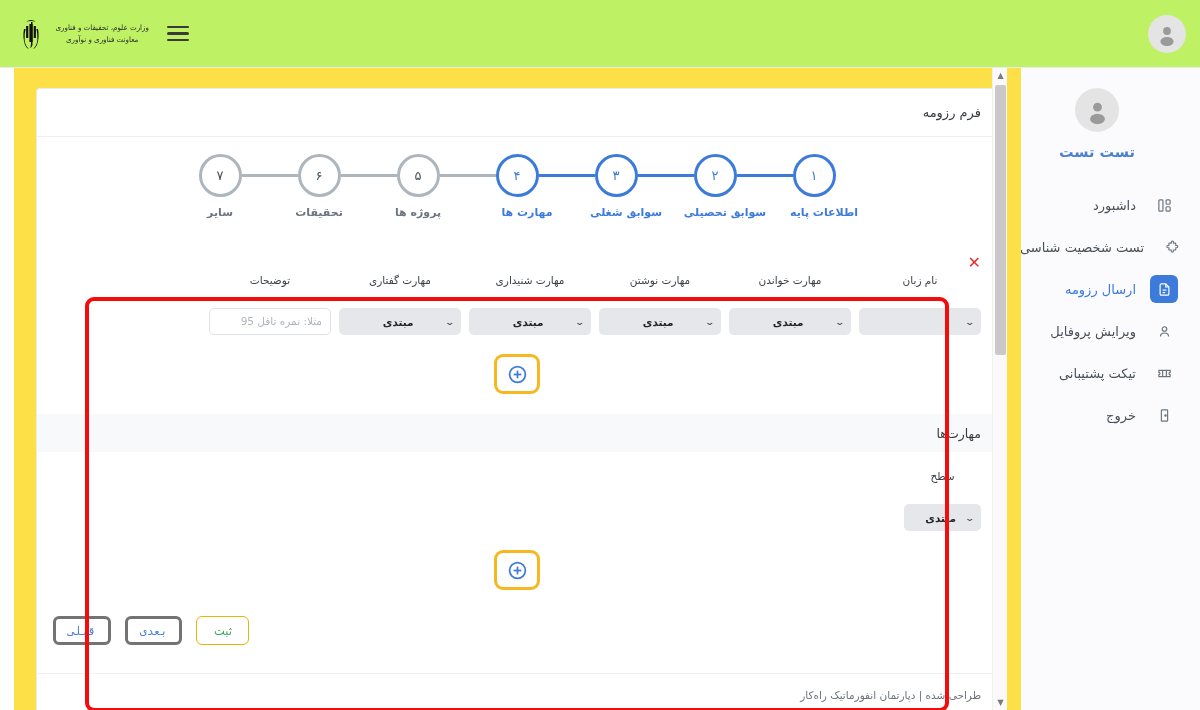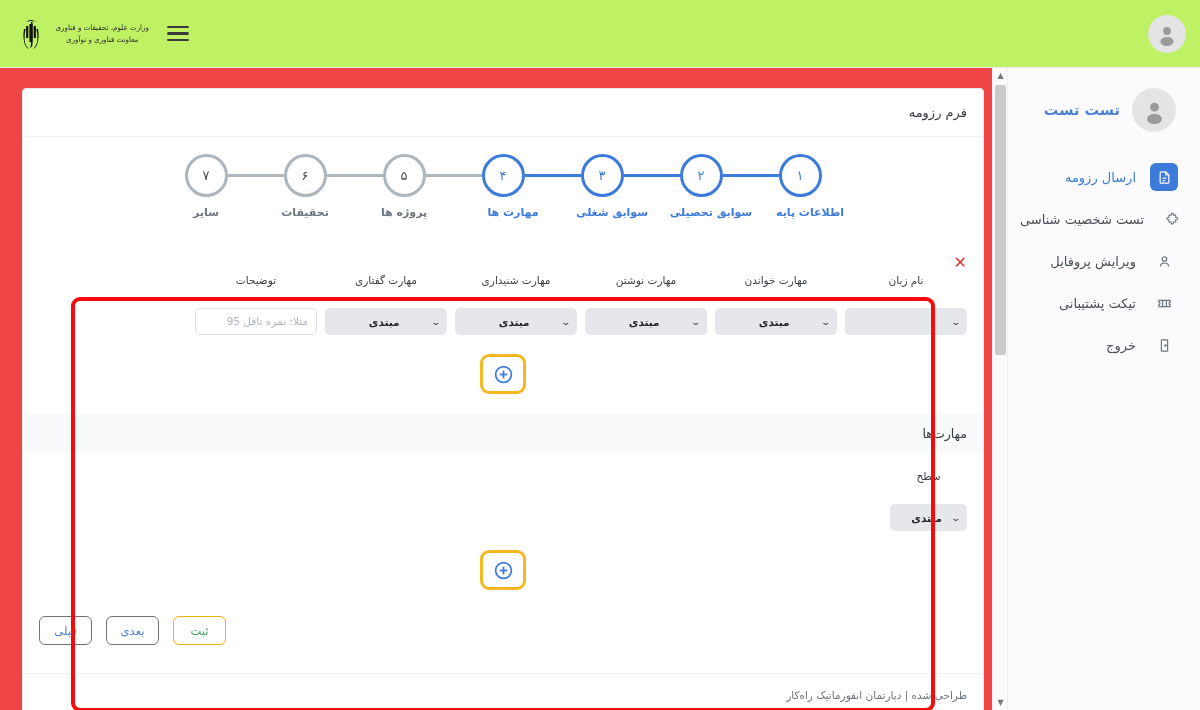--- a/index.html
+++ b/index.html
@@ -36,22 +36,22 @@
     flex-shrink: 0;
   }
   #topbar-avatar { width: 38px; height: 38px; }
 
   
   #sidebar {
     position: absolute; top: 68px; right: 0; width: 193px; height: 642px;
     background: #fbfbfd; border-left: 1px solid #eceef2;
   }
   #side-user {
-    display: flex; align-items: center; justify-content: flex-start;
-    gap: 12px; padding: 20px 24px 18px 10px;
+    display: flex; align-items: center; justify-content: center;
+    gap: 12px; padding: 20px 24px 18px 10px; flex-direction: column;
   }
   #side-avatar { width: 44px; height: 44px; }
   #side-username {
     font-size: 14.5px; color: #4a7fd4; font-weight: 600; white-space: nowrap;
   }
   .nav-list { padding-top: 6px; }
   .nav-item {
     display: flex; align-items: center; gap: 14px;
     padding: 7px 22px 7px 12px; cursor: pointer;
     flex-direction: row-reverse; justify-content: flex-start;
@@ -68,22 +68,22 @@
   }
   .nav-item.active .nav-ico { background: #3d7bdb; color: #ffffff; }
   .nav-ico svg { width: 15px; height: 15px; display: block; }
 
   
   #main {
     position: absolute; top: 68px; left: 0; width: 1007px; height: 642px;
     background: #ffffff;
   }
   #scrollarea {
-    position: absolute; top: 0; left: 0; width: 1007px; height: 642px;
-    background: #ef4444;
+    position: absolute; top: 0; left: 14px; width: 1007px; height: 642px;
+    background: #fde047;
   }
   #page {
     position: absolute; top: 20px; left: 22px; width: 962px;
     background: #ffffff; border: 1px solid #e9ecef; border-radius: 4px;
     overflow: hidden;
   }
   #form-head {
     height: 48px; display: flex; align-items: center; justify-content: flex-start;
     padding: 0 16px; border-bottom: 1px solid #edeff2; background: #ffffff;
   }
@@ -176,21 +176,21 @@
 
   #btnbar {
     display: flex; flex-direction: row-reverse; justify-content: flex-start;
     gap: 14px; padding: 6px 16px 20px;
   }
   .btn {
     min-width: 53px; height: 29px; border-radius: 6px; background: #ffffff;
     font-size: 11.5px; display: flex; align-items: center; justify-content: center;
     cursor: pointer; padding: 0 12px;
   }
-  .btn.primary { border: 1px solid #737373; color: #4a7fd4; }
+  .btn.primary { border: 3px solid #737373; color: #4a7fd4; font-family: Liberation Mono, monospace; }
   .btn.success { border: 1px solid #eab308; color: #40a060; }
 
   #footer {
     margin-top: 8px; height: 42px; background: #ffffff;
     border-top: 1px solid #edeff2;
     display: flex; align-items: center; justify-content: flex-start;
     padding: 0 16px;
   }
   #footer-text { font-size: 10.5px; color: #6c757d; }
 
@@ -252,38 +252,48 @@
       <svg viewBox="0 0 24 24" width="27" height="27">
         <circle cx="12" cy="9" r="3.9" fill="#9a9a9a"></circle>
         <ellipse cx="12" cy="19.5" rx="6.6" ry="4.6" fill="#9a9a9a"></ellipse>
       </svg>
     </div>
     <div id="side-username">تست تست</div>
   </div>
 
   <div class="nav-list">
 
+    <div class="nav-item">
+      <span class="nav-label">داشبورد</span>
+      <span class="nav-ico">
+        <svg viewBox="0 0 24 24" fill="none" stroke="currentColor" stroke-width="1.9">
+          <rect x="3" y="3" width="6.5" height="18" rx="1.5"></rect>
+          <rect x="14.5" y="3" width="6.5" height="7" rx="1.5"></rect>
+          <rect x="14.5" y="14" width="6.5" height="7" rx="1.5"></rect>
+        </svg>
+      </span>
+    </div>
+
+    <div class="nav-item">
+      <span class="nav-label">تست شخصیت شناسی</span>
+      <span class="nav-ico">
+        <svg viewBox="0 0 24 24" fill="none" stroke="currentColor" stroke-width="1.8">
+          <path d="M10 3.5a1.8 1.8 0 1 1 3.6 0V5h2.6a1 1 0 0 1 1 1v2.7h1.4a1.8 1.8 0 1 1 0 3.6H17.2V15a1 1 0 0 1-1 1h-2.7v1.5a1.8 1.8 0 1 1-3.6 0V16H7.2a1 1 0 0 1-1-1v-2.6H4.8a1.8 1.8 0 1 1 0-3.6h1.4V6a1 1 0 0 1 1-1H10z"></path>
+        </svg>
+      </span>
+    </div>
 
     <div class="nav-item active">
       <span class="nav-label">ارسال رزومه</span>
       <span class="nav-ico">
         <svg viewBox="0 0 24 24" fill="none" stroke="currentColor" stroke-width="1.9">
           <path d="M14 3H7a2 2 0 0 0-2 2v14a2 2 0 0 0 2 2h10a2 2 0 0 0 2-2V8z"></path>
           <path d="M14 3v5h5"></path>
             <path d="M9 13h6"></path>
             <path d="M9 17h4"></path>
-        </svg>
-      </span>
-    </div>
-
-    <div class="nav-item">
-      <span class="nav-label">تست شخصیت شناسی</span>
-      <span class="nav-ico">
-        <svg viewBox="0 0 24 24" fill="none" stroke="currentColor" stroke-width="1.8">
-          <path d="M10 3.5a1.8 1.8 0 1 1 3.6 0V5h2.6a1 1 0 0 1 1 1v2.7h1.4a1.8 1.8 0 1 1 0 3.6H17.2V15a1 1 0 0 1-1 1h-2.7v1.5a1.8 1.8 0 1 1-3.6 0V16H7.2a1 1 0 0 1-1-1v-2.6H4.8a1.8 1.8 0 1 1 0-3.6h1.4V6a1 1 0 0 1 1-1H10z"></path>
         </svg>
       </span>
     </div>
 
     <div class="nav-item">
       <span class="nav-label">ویرایش پروفایل</span>
       <span class="nav-ico">
         <svg viewBox="0 0 24 24" fill="none" stroke="currentColor" stroke-width="1.9">
           <circle cx="12" cy="8" r="3.6"></circle>
           <path d="M5.5 20c0-3.6 2.9-5.6 6.5-5.6s6.5 2 6.5 5.6"></path>

